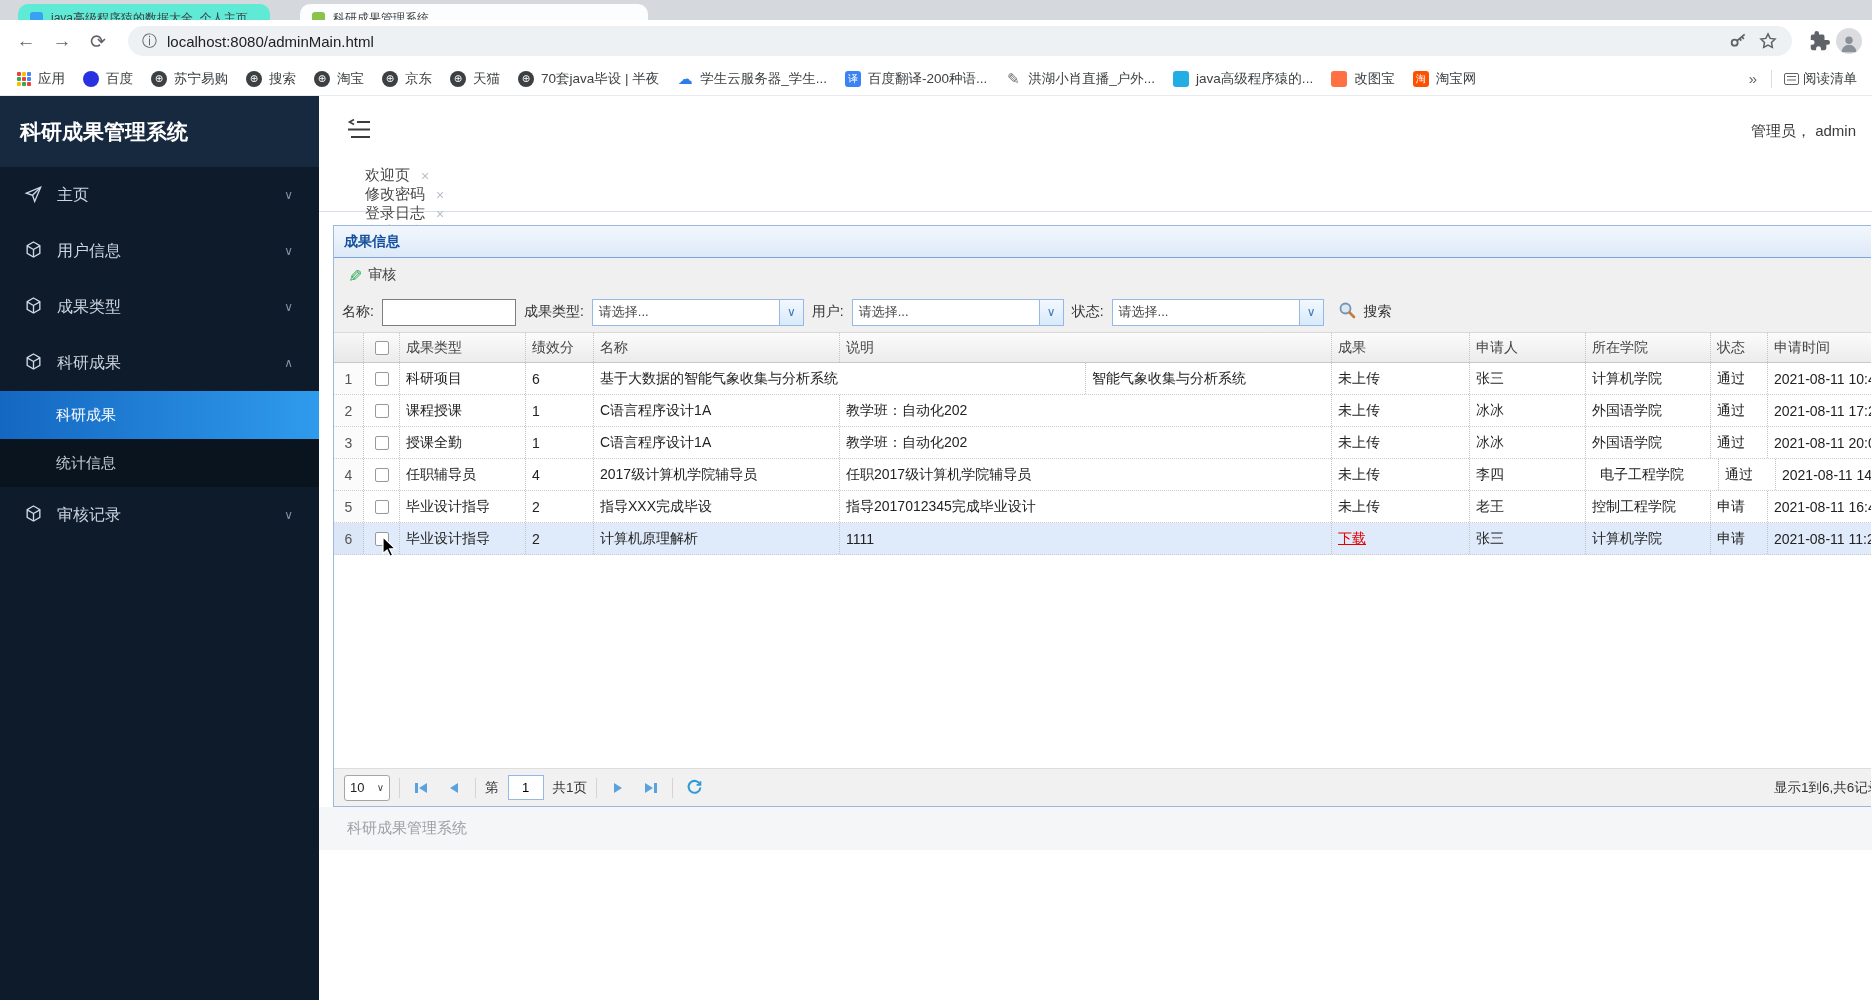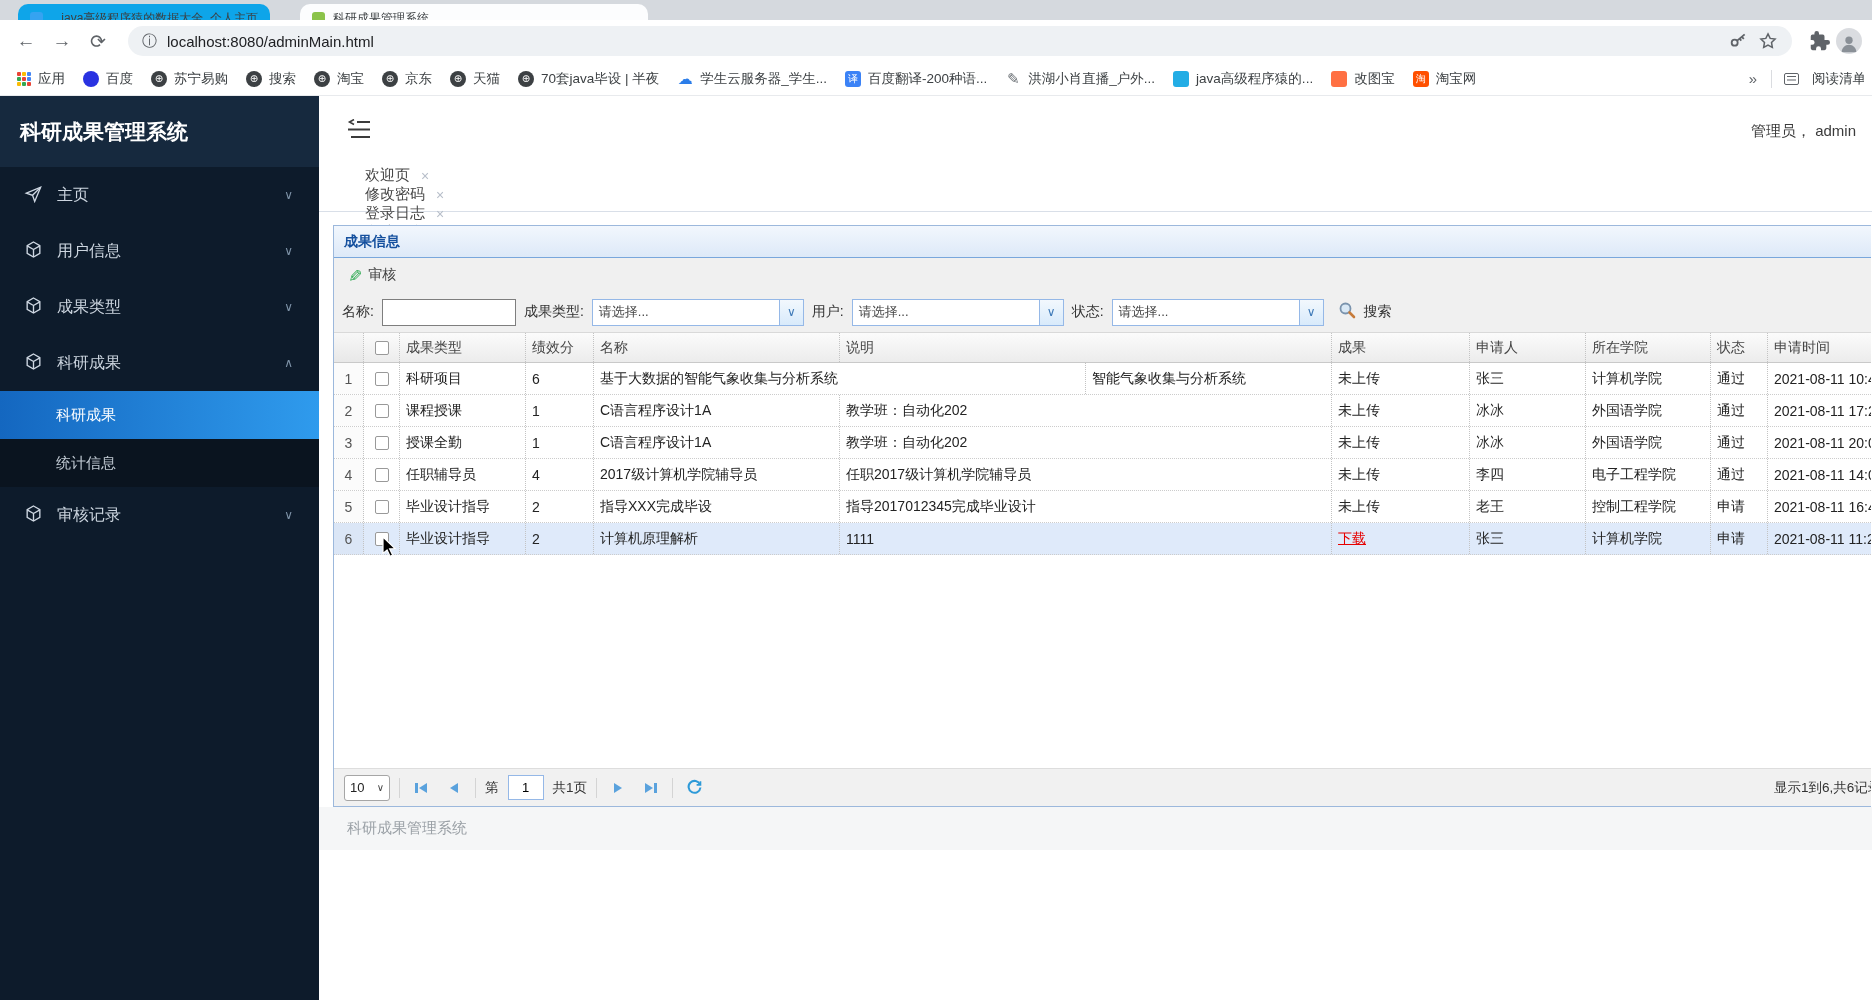--- a/index.html
+++ b/index.html
@@ -3,21 +3,21 @@
 <meta charset="utf-8">
 <style>
   * { margin:0; padding:0; box-sizing:border-box; }
   html,body { width:1872px; height:1000px; overflow:hidden; }
   body { font-family:"Liberation Sans","DejaVu Sans",sans-serif; background:#fff; position:relative; }
 
   
   .chrome { width:100%; }
   .tabstrip { height:20px; background:#d5d9de; position:relative; overflow:hidden; }
   .btab { position:absolute; top:4px; height:28px; border-radius:10px 10px 0 0; display:flex; align-items:center; padding:0 12px; gap:8px; overflow:hidden; }
-  .btab1 { left:18px; width:252px; background:#0ea5e9;justify-content:space-between; }
+  .btab1 { left:18px; width:252px; background:#5eead4; }
   .btab2 { left:300px; width:348px; background:#fcfdfe; }
   .bfav { width:13px; height:13px; border-radius:3px; flex:none; }
   .btitle { font-size:12px; color:#3c4043; white-space:nowrap; overflow:hidden; }
   .toolbar { height:42px; background:#fff; display:flex; align-items:center; padding:0 10px; gap:4px; }
   .navbtn { width:32px; height:32px; display:flex; align-items:center; justify-content:center; font-size:19px; color:#5f6368; border-radius:50%; flex:none; }
   .omnibox { flex:1; height:30px; background:#eef1f4; border-radius:15px; margin:0 10px; display:flex; align-items:center; padding:0 14px; gap:10px; }
   .info-ic { color:#5f6368; font-size:15px; }
   .url { font-size:15px; color:#202124; flex:1; white-space:nowrap; overflow:hidden; }
   .omni-ic { width:20px; height:20px; flex:none; }
   .tool-ic { width:26px; height:26px; flex:none; display:flex; align-items:center; justify-content:center; }
@@ -25,21 +25,21 @@
   .bookmarks { height:34px; background:#fff; display:flex; align-items:center; padding:0 8px; border-bottom:1px solid #e8eaed; }
   .bm-items { display:flex; align-items:center; height:100%; overflow:hidden; flex:1; }
   .bm-item { display:flex; align-items:center; gap:7px; padding:0 9px; height:24px; border-radius:12px; flex:none; }
   .bm-label { font-size:13.5px; color:#3c4043; white-space:nowrap; }
   .bm-ico { width:16px; height:16px; flex:none; display:flex; align-items:center; justify-content:center; font-size:10px; color:#fff; border-radius:3px; }
   .bm-ico.plain { background:transparent !important; font-size:15px; }
   .apps-grid { display:grid; grid-template-columns:repeat(3,4px); grid-template-rows:repeat(3,4px); gap:1px; width:auto; height:auto; }
   .apps-grid i { width:4px; height:4px; border-radius:1px; display:block; }
   .bm-chevron { font-size:15px; color:#5f6368; padding:0 8px; }
   .bm-divider { width:1px; height:18px; background:#dadce0; margin:0 6px; }
-  .readlist { display:flex; align-items:center; gap:13px; padding:0 6px; width:86px; overflow:hidden; flex:none; }
+  .readlist { display:flex; align-items:center; gap:4px; padding:0 6px; width:86px; overflow:hidden; flex:none; }
   .list-ic { width:15px; height:12px; border:1.5px solid #5f6368; border-radius:2px; position:relative; flex:none; }
   .list-ic::before { content:""; position:absolute; left:2px; right:2px; top:2px; height:1.5px; background:#5f6368; box-shadow:0 3.5px 0 #5f6368; }
 
   
   .app { display:flex; height:904px; }
   .sidebar { width:319px; background:#0d1b2b; flex:none; color:#d3dbe4; }
   .side-title { height:71px; background:#16293e; color:#fff; font-size:21px; font-weight:bold; line-height:71px; padding-left:20px; white-space:nowrap; }
   .mitem { height:56px; display:flex; align-items:center; padding:0 26px 0 24px; gap:14px; font-size:16px; color:#ccd5df; cursor:default; }
   .mitem svg { flex:none; }
   .mitem .chev { margin-left:auto; color:#7e93a8; font-size:12px; }
@@ -427,21 +427,21 @@
                 <span class="chk"></span>
               </div>
               <div class="cell" style="width: 126px;">任职辅导员</div>
               <div class="cell" style="width: 68px;">4</div>
               <div class="cell" style="width: 246px;">2017级计算机学院辅导员</div>
               <div class="cell" style="width: 492px; text-align: center;">任职2017级计算机学院辅导员</div>
               <div class="cell" style="width: 138px;">
                 <span>未上传</span>
               </div>
               <div class="cell" style="width: 116px;">李四</div>
-              <div class="cell" style="width: 125px;">电子工程学院</div>
+              <div class="cell" style="width: 125px; margin-left: 8px;">电子工程学院</div>
               <div class="cell" style="width: 57px;">通过</div>
               <div class="cell" style="width: 140px;">2021-08-11 14:0</div>
             </div>
             <div class="grow">
               <div class="cell cnum" style="width: 30px;">5</div>
               <div class="cell cchk" style="width: 36px;">
                 <span class="chk"></span>
               </div>
               <div class="cell" style="width: 126px;">毕业设计指导</div>
               <div class="cell" style="width: 68px;">2</div>

